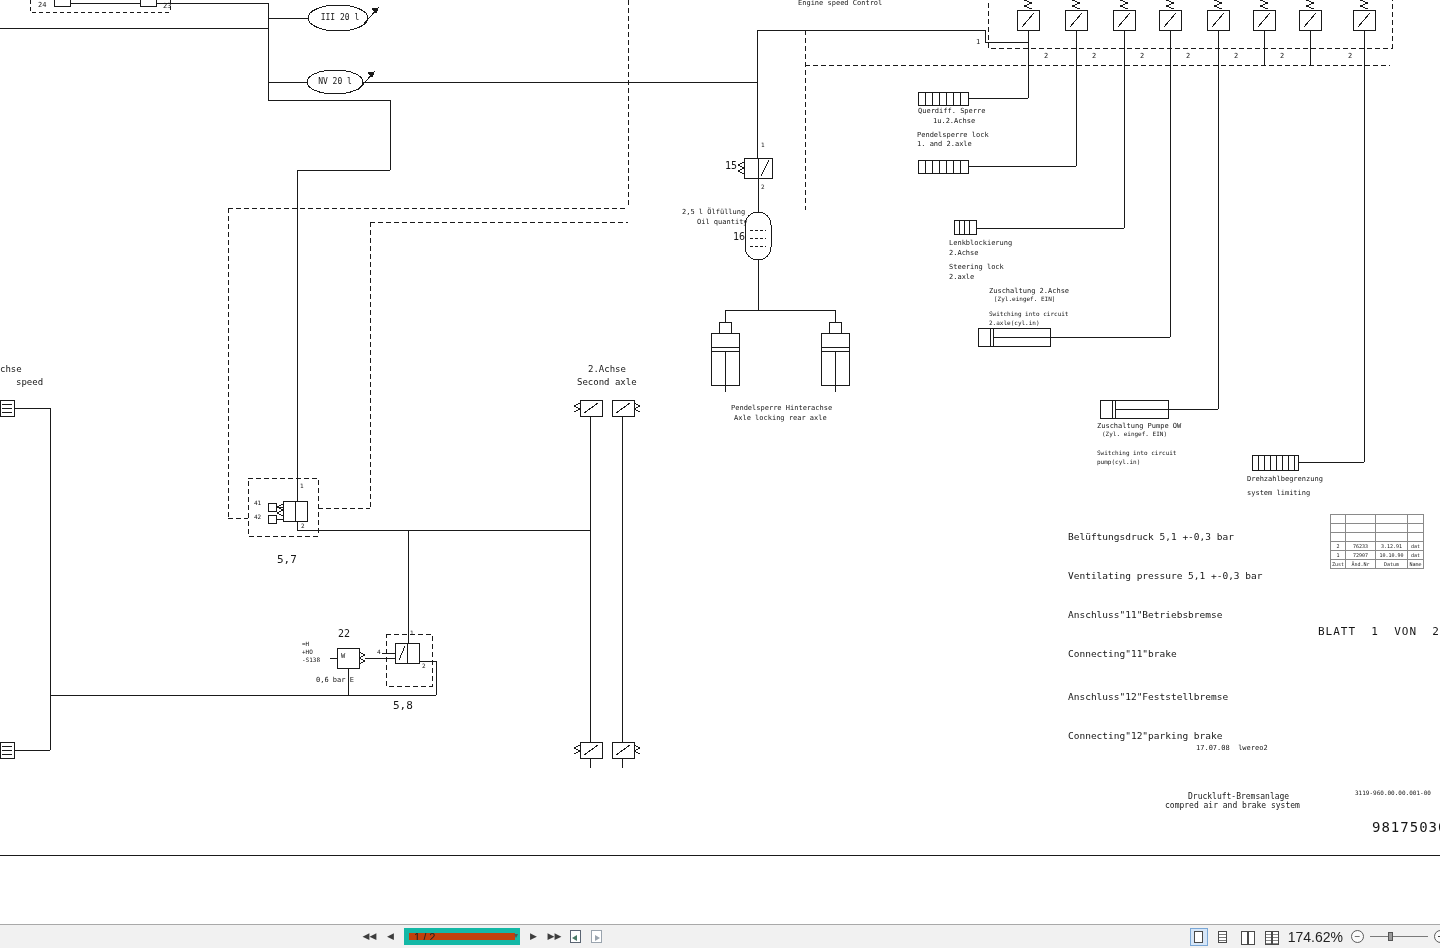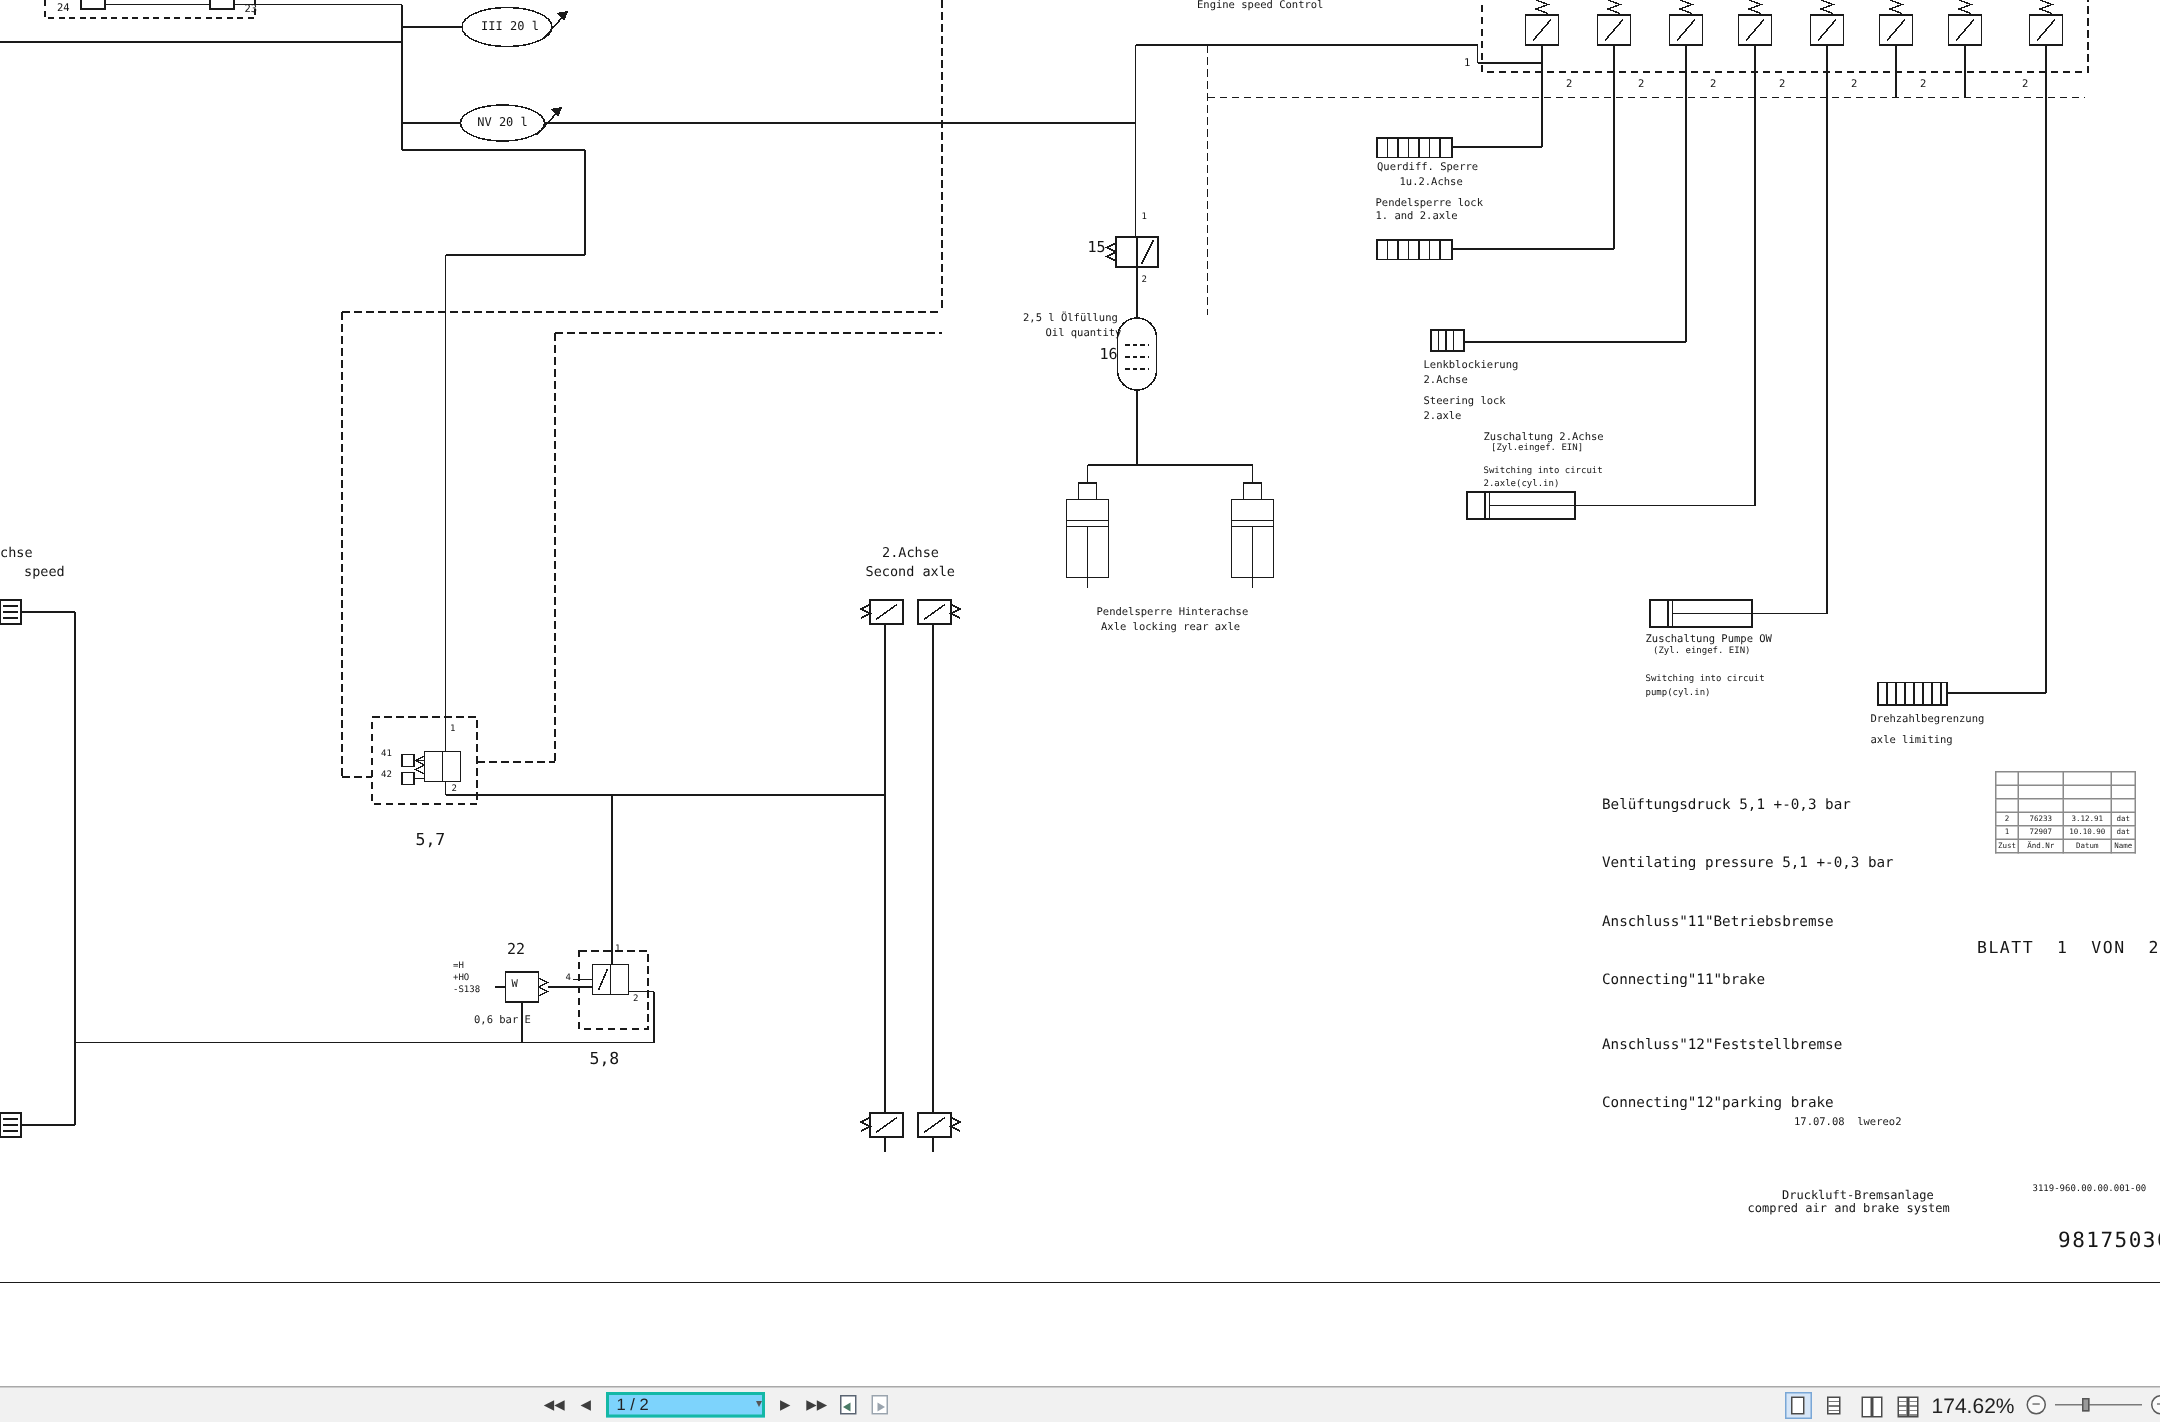--- a/index.html
+++ b/index.html
@@ -25,21 +25,21 @@
   
   .toolbar{position:absolute;left:0;top:924px;width:1440px;height:24px;background:#f1f1f1;
            border-top:1px solid #a9a9a9}
   .tb-group{position:absolute;top:0;height:23px;display:flex;align-items:center;gap:6px}
   .tb-center{left:362px}
   .tb-right{right:0;padding-right:0;overflow:hidden;gap:6px}
   .tb-btn{display:flex;align-items:center;justify-content:center;height:19px;min-width:15px;
           color:#3d3d3d;font-size:9px;line-height:1;cursor:default;user-select:none}
   .tb-btn.dim{color:#9a9a9a}
   .page-box{position:relative;display:inline-flex;align-items:center}
-  .page-input{width:106px;height:17px;border:2px solid #14b8a6;background:#7dd3fc;font:11px "Liberation Sans",sans-serif;
+  .page-input{width:116px;height:17px;border:5px solid #14b8a6;background:#c2410c;font:11px "Liberation Sans",sans-serif;
               color:#222;padding:0 14px 0 5px;outline:none}
   .page-dd{position:absolute;right:2px;top:3px;font-size:8px;color:#555}
   .view-ic{display:inline-block;width:11px;height:13px;border:1px solid #5a6472;background:#fff;position:relative}
   .view-ic::after{content:"";position:absolute;top:4px;width:0;height:0;border-style:solid}
   .vi-prev::after{left:1px;border-width:3px 5px 3px 0;border-color:transparent #4a7a66 transparent transparent}
   .vi-next::after{right:1px;border-width:3px 0 3px 5px;border-color:transparent transparent transparent #9aa4ae}
   .vi-dim{border-color:#9aa4ae}
   .layout-btn{display:flex;align-items:center;justify-content:center;width:18px;height:18px;border:1px solid transparent}
   .layout-btn.active{background:#d6e6f8;border:1px solid #7aa7d6}
   .li{position:relative;display:inline-block}
@@ -364,21 +364,21 @@
     <div class="lbl f6" style="left:994px;top:296px">[Zyl.eingef. EIN]</div>
     <div class="lbl f6" style="left:989px;top:311px">Switching into circuit</div>
     <div class="lbl f6" style="left:989px;top:320px">2.axle(cyl.in)</div>
 
     <div class="lbl f7" style="left:1097px;top:422px">Zuschaltung Pumpe OW</div>
     <div class="lbl f6" style="left:1102px;top:431px">(Zyl. eingef. EIN)</div>
     <div class="lbl f6" style="left:1097px;top:450px">Switching into circuit</div>
     <div class="lbl f6" style="left:1097px;top:459px">pump(cyl.in)</div>
 
     <div class="lbl f7" style="left:1247px;top:475px">Drehzahlbegrenzung</div>
-    <div class="lbl f7" style="left:1247px;top:489px">axle limiting</div>
+    <div class="lbl f7" style="left:1247px;top:489px">system limiting</div>
 
     <div class="notes">
       <div>Belüftungsdruck 5,1 +-0,3 bar</div>
       <div>Ventilating pressure 5,1 +-0,3 bar</div>
       <div>Anschluss"11"Betriebsbremse</div>
       <div>Connecting"11"brake</div>
       <div class="note-gap">Anschluss"12"Feststellbremse</div>
       <div>Connecting"12"parking brake</div>
     </div>
 

